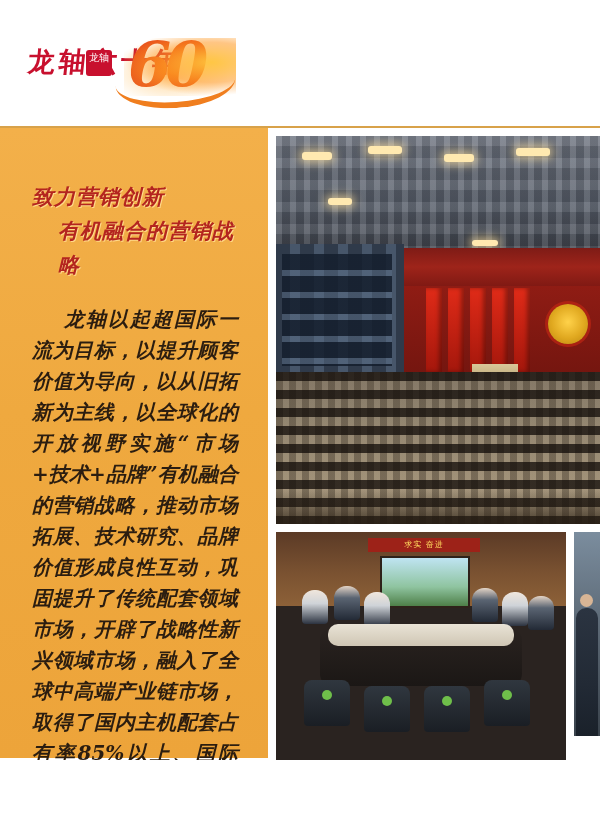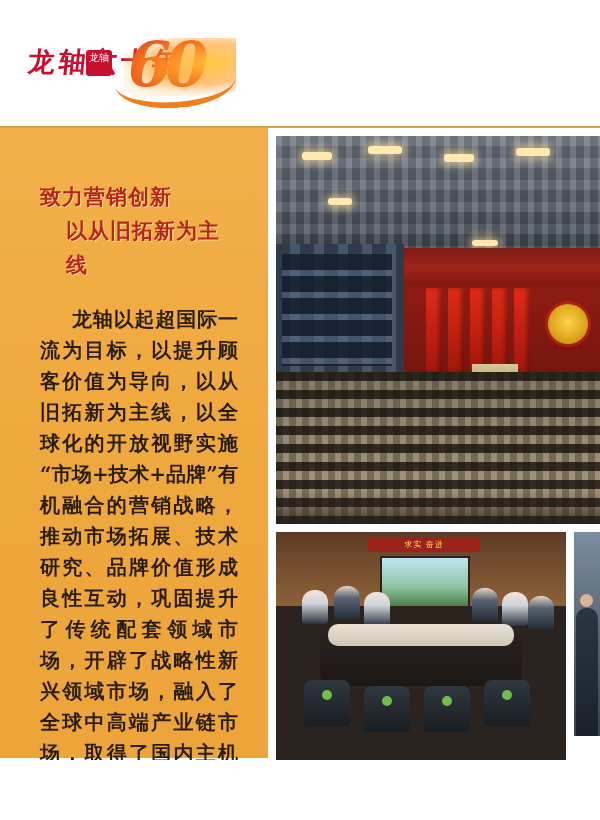--- a/index.html
+++ b/index.html
@@ -123,21 +123,22 @@
 
   
   .left-panel {
     position: absolute;
     left: 0;
     top: 128px;
     width: 268px;
     height: 630px;
     background: linear-gradient(180deg, #f3b04a 0%, #efa93f 45%, #eda43a 100%);
     box-sizing: border-box;
-    padding: 52px 30px 0 40px;
+    padding: 52px 30px 0 32px;
+    font-style: italic;
   }
   .headline {
     font-family: "DejaVu Sans", sans-serif;
     font-weight: bold;
     font-size: 21px;
     line-height: 34px;
     color: #b4251f;
     letter-spacing: 1px;
     text-shadow: 1px 1px 0 #ffd98a;
   }
@@ -408,21 +409,21 @@
       <div class="logo-flame"></div>
       <div class="logo-swoosh"></div>
     </div>
   </div>
 
   <div class="rule-top"></div>
 
   <div class="left-panel">
     <div class="headline">
       <span>致力营销创新</span>
-      <span class="line2">以从旧拓新为主线</span>
+      <span class="line2">有机融合的营销战略</span>
     </div>
     <div class="body-text">龙轴以起超国际一流为目标，以提升顾客价值为导向，以从旧拓新为主线，以全球化的开放视野实施“市场+技术+品牌”有机融合的营销战略，推动市场拓展、技术研究、品牌价值形成良性互动，巩固提升了传统配套领域市场，开辟了战略性新兴领域市场，融入了全球中高端产业链市场，取得了国内主机配套占有率85%以上、国际市场占有率13%的骄人业绩。</div>
   </div>
 
   <div class="photos">
 
     <div class="photo photo-hall">
       <div class="hall-ceiling"></div>
       <div class="hall-lamp" style="left:26px;  top:16px; width:30px; height:8px;"></div>
       <div class="hall-lamp" style="left:92px;  top:10px; width:34px; height:8px;"></div>

